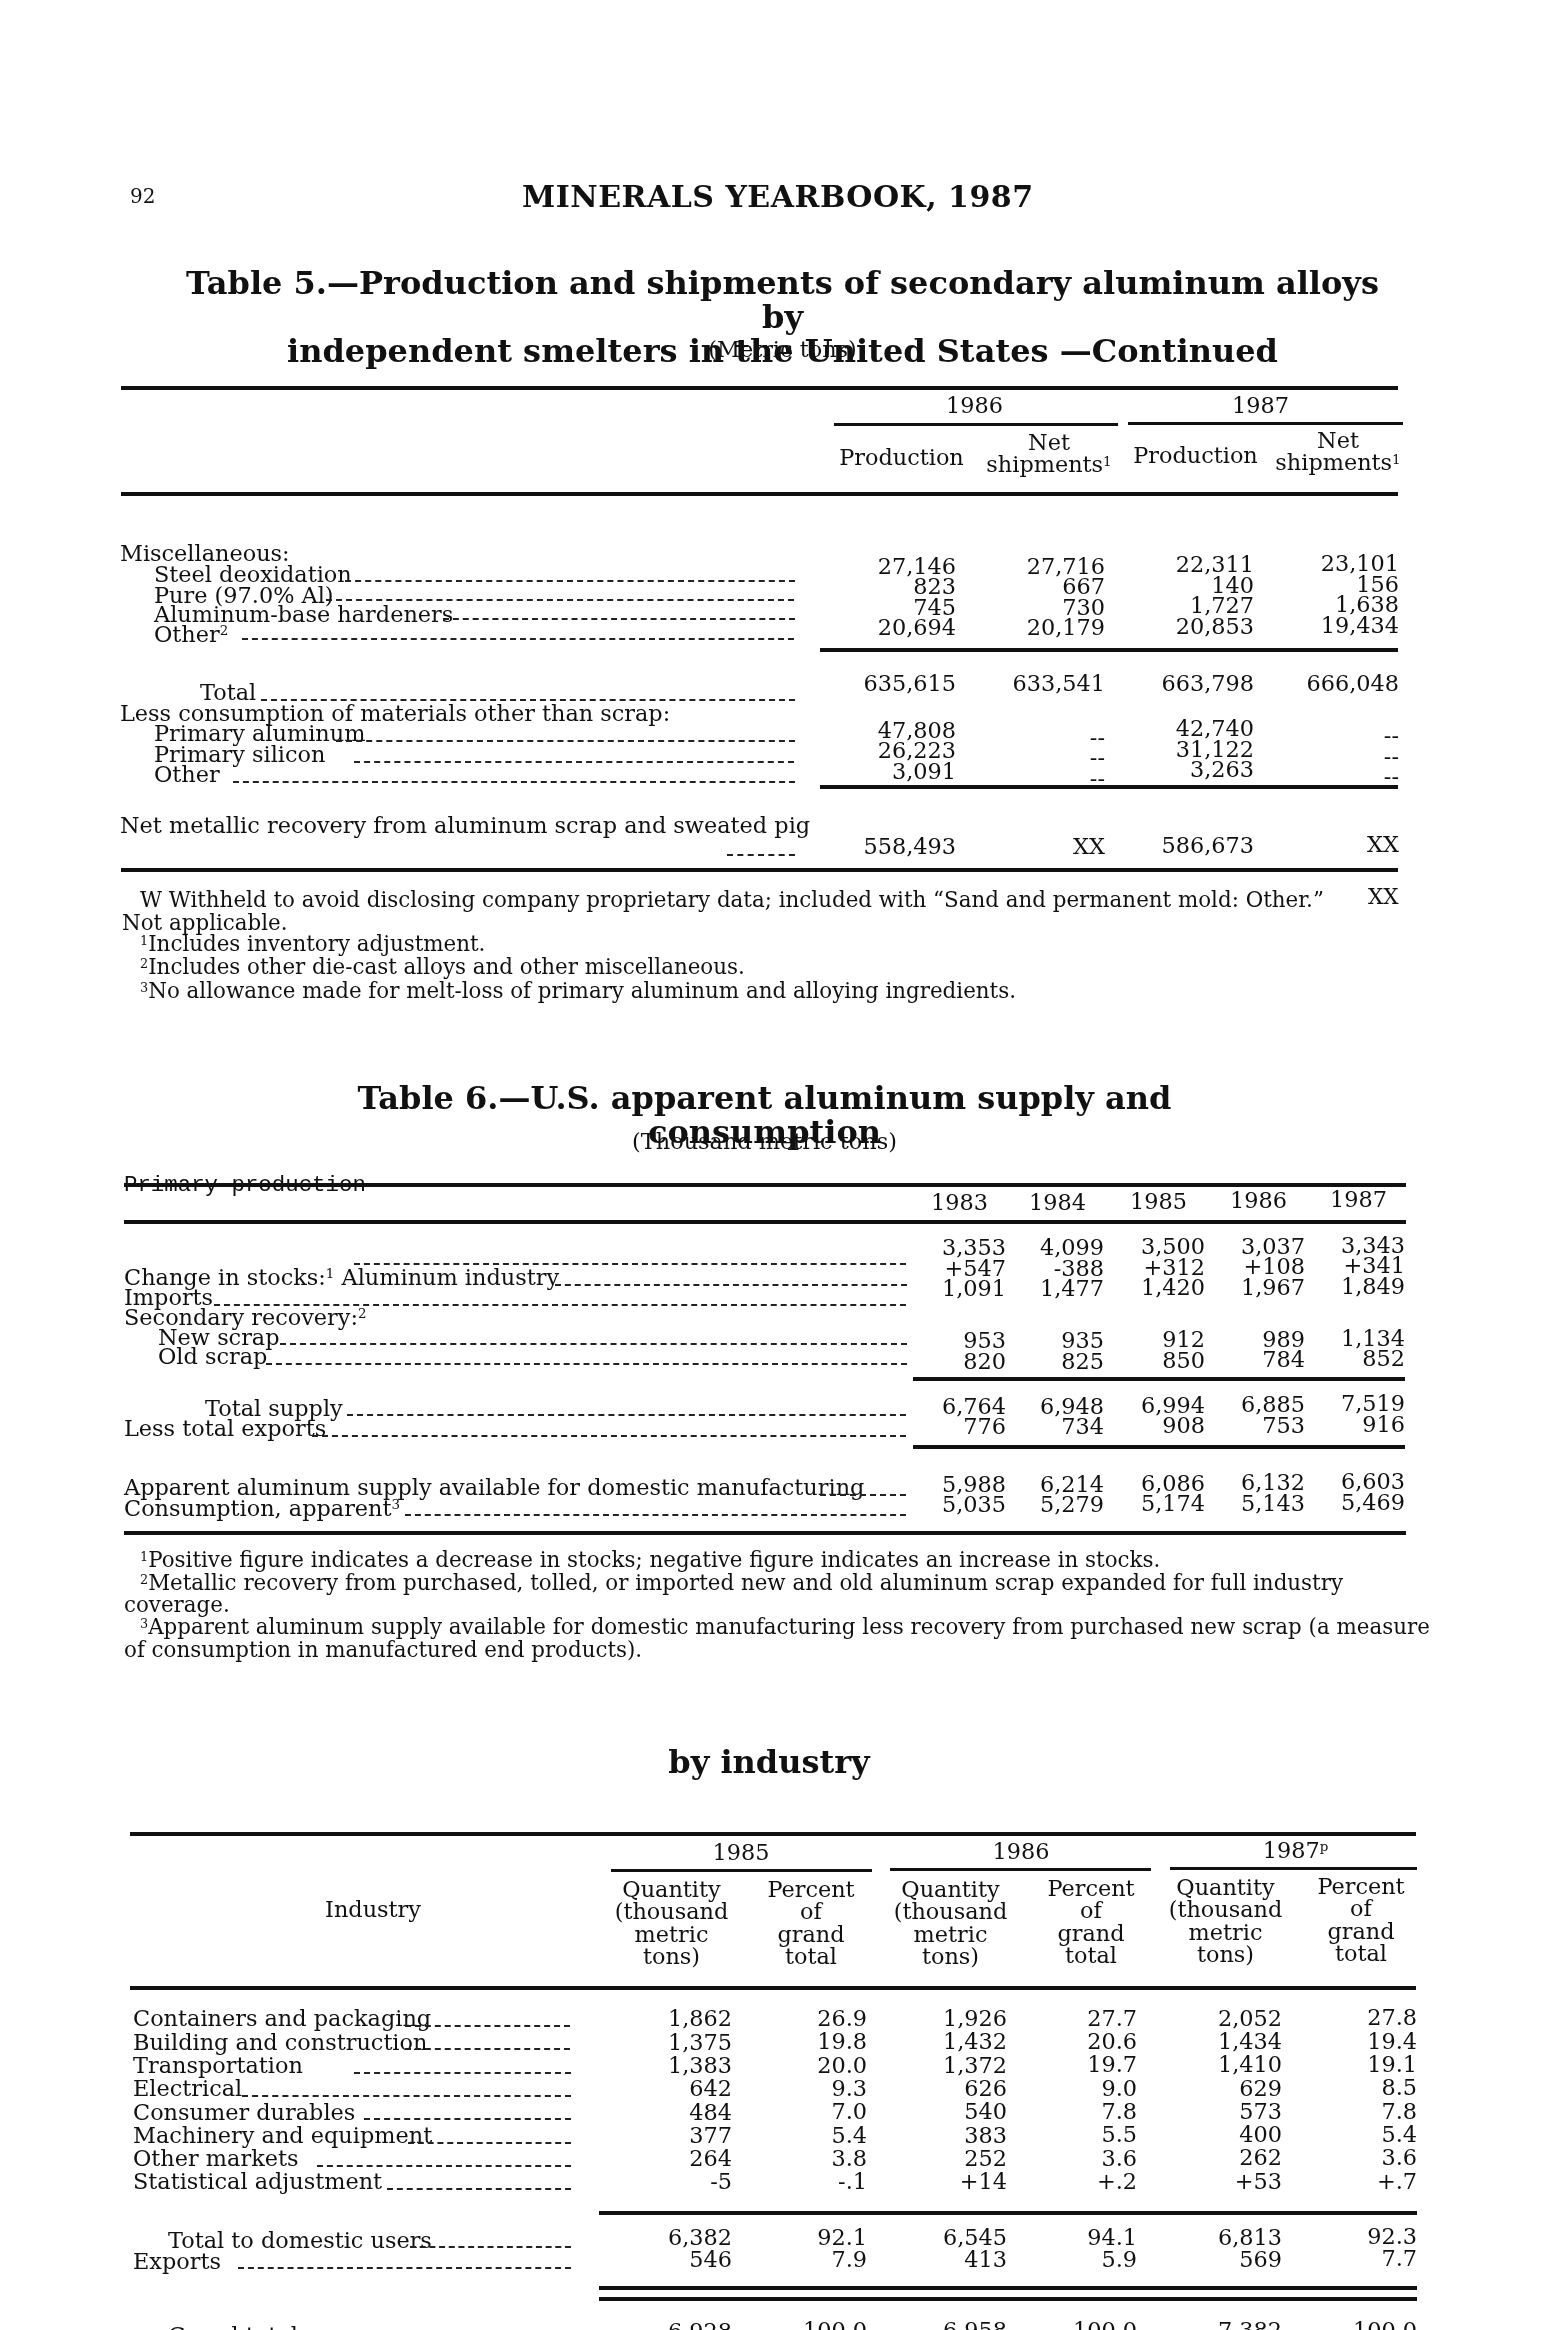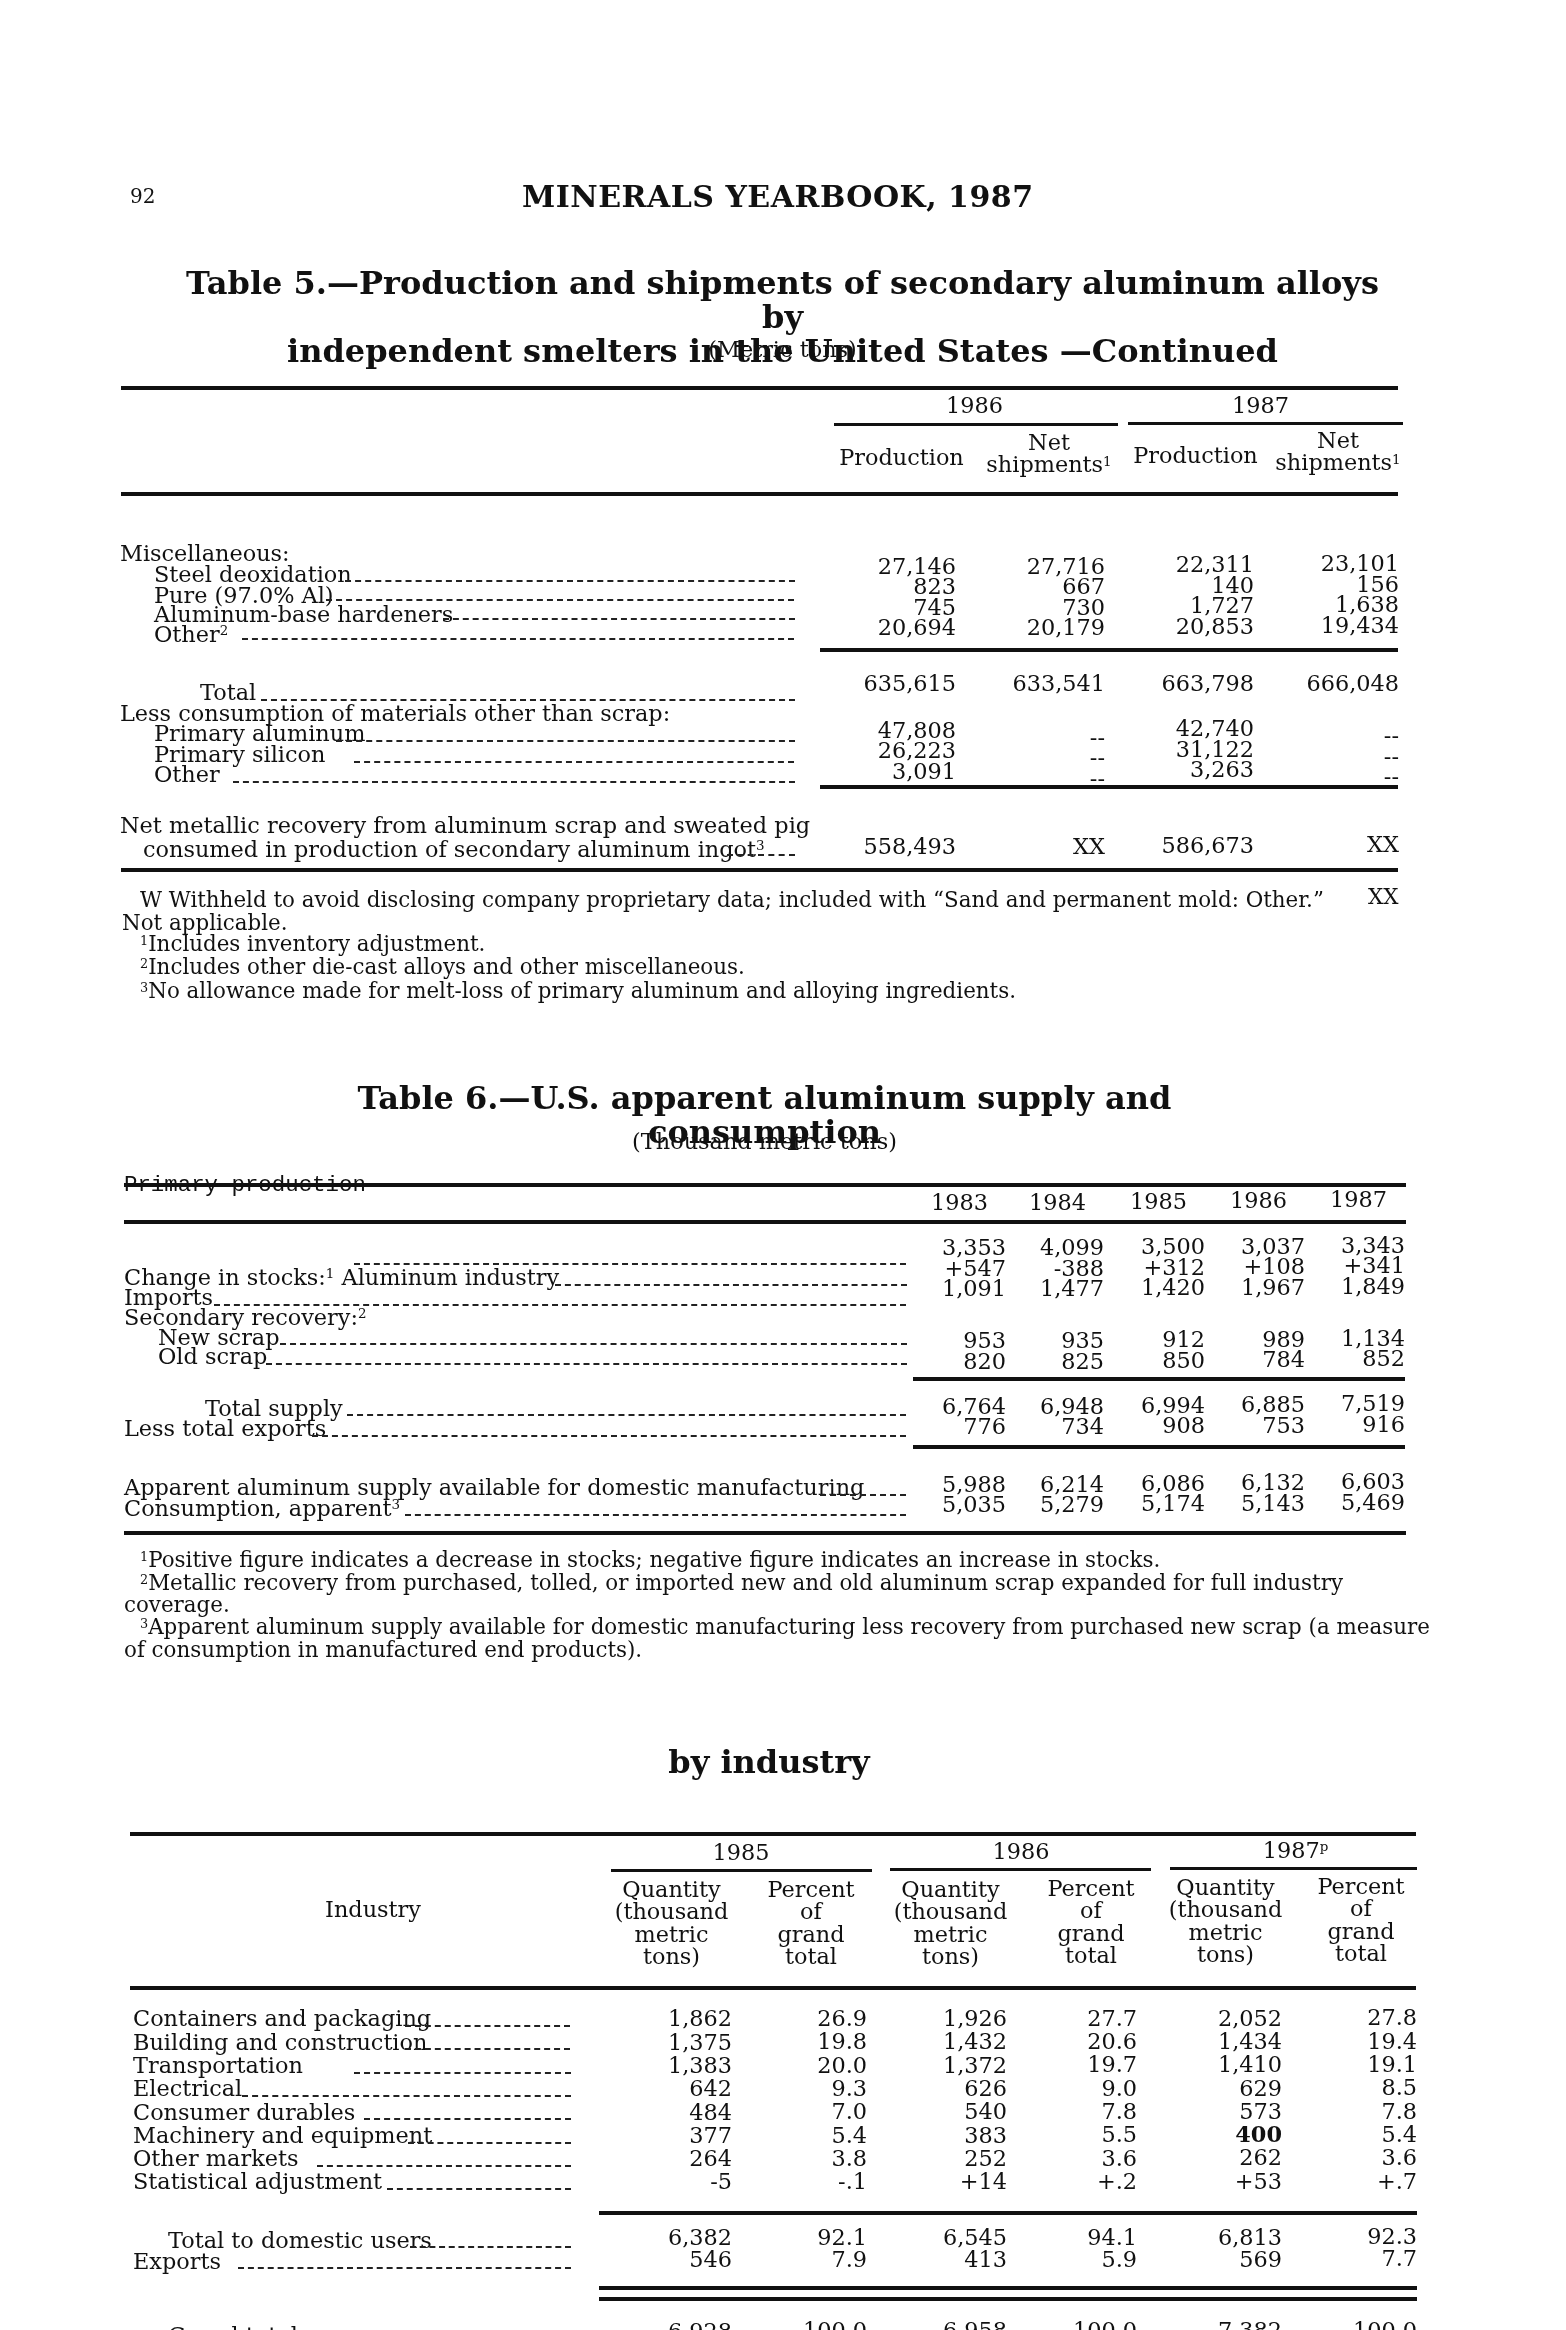--- a/index.html
+++ b/index.html
@@ -125,21 +125,20 @@
   <div>
     <div class="num" style="left:839px; top:759px; width:117px;">3,091</div>
     <div class="num" style="left:988px; top:766px; width:117px;">--</div>
     <div class="num" style="left:1137px; top:757px; width:117px;">3,263</div>
     <div class="num" style="left:1282px; top:764px; width:117px;">--</div>
   </div>
   <div class="rule" style="left:820px; top:785px; width:578px;"></div>
 
   <div class="row-label" style="left:120px; top:813px;">
     <div>Net metallic recovery from aluminum scrap and sweated pig</div>
-    <div style="padding-left:23px;"><span>consumed in production of secondary aluminum ingot</span><sup>3</sup></div>
   </div>
   <div class="dots" style="left:727px; top:854px; width:68px;"></div>
   <div>
     <div class="num" style="left:839px; top:834px; width:117px;">558,493</div>
     <div class="num" style="left:988px; top:834px; width:117px;">XX</div>
     <div class="num" style="left:1137px; top:833px; width:117px;">586,673</div>
     <div class="num" style="left:1282px; top:832px; width:117px;">XX</div>
   </div>
   <div class="rule" style="left:121px; top:868px; width:1277px;"></div>
 
@@ -363,21 +362,21 @@
         <div class="num" style="left: 1170px; width: 112px; top: 2099px;">573</div>
         <div class="num" style="left: 1310px; width: 107px; top: 2099px;">7.8</div>
       </div>
       <div>
         <div class="row-label" style="left: 133px; top: 2123px;">Machinery and equipment</div>
         <div class="dots" style="left: 408px; top: 2142px; width: 163px;"></div>
         <div class="num" style="left: 620px; width: 112px; top: 2123px;">377</div>
         <div class="num" style="left: 760px; width: 107px; top: 2123px;">5.4</div>
         <div class="num" style="left: 895px; width: 112px; top: 2123px;">383</div>
         <div class="num" style="left: 1030px; width: 107px; top: 2122px;">5.5</div>
-        <div class="num" style="left: 1170px; width: 112px; top: 2122px; font-weight: bold;">400</div>
+        <div class="num" style="left: 1170px; width: 112px; top: 2122px;">400</div>
         <div class="num" style="left: 1310px; width: 107px; top: 2122px;">5.4</div>
       </div>
       <div>
         <div class="row-label" style="left: 133px; top: 2146px;">Other markets</div>
         <div class="dots" style="left: 317px; top: 2165px; width: 254px;"></div>
         <div class="num" style="left: 620px; width: 112px; top: 2146px;">264</div>
         <div class="num" style="left: 760px; width: 107px; top: 2146px;">3.8</div>
         <div class="num" style="left: 895px; width: 112px; top: 2146px;">252</div>
         <div class="num" style="left: 1030px; width: 107px; top: 2146px;">3.6</div>
         <div class="num" style="left: 1170px; width: 112px; top: 2145px;">262</div>

